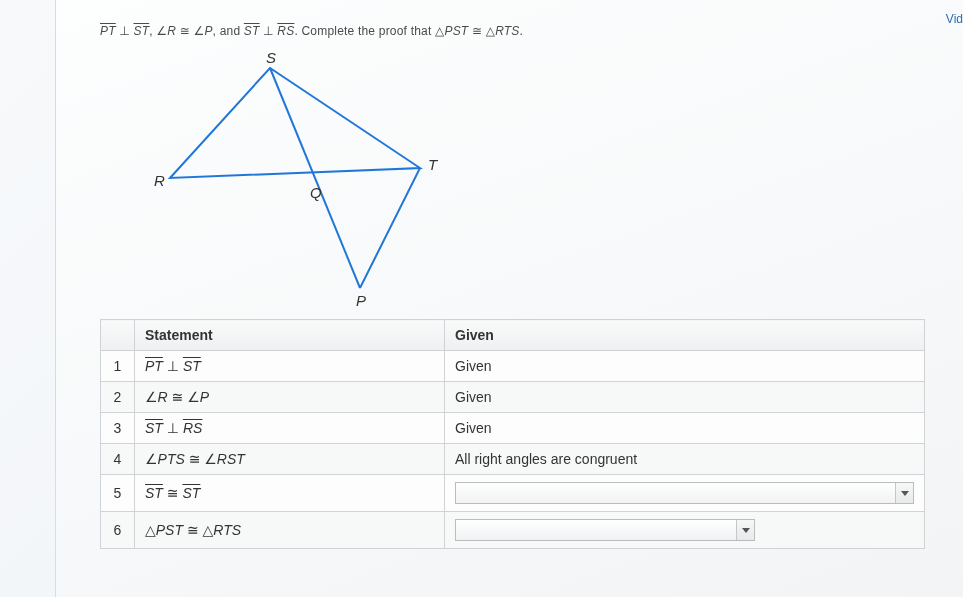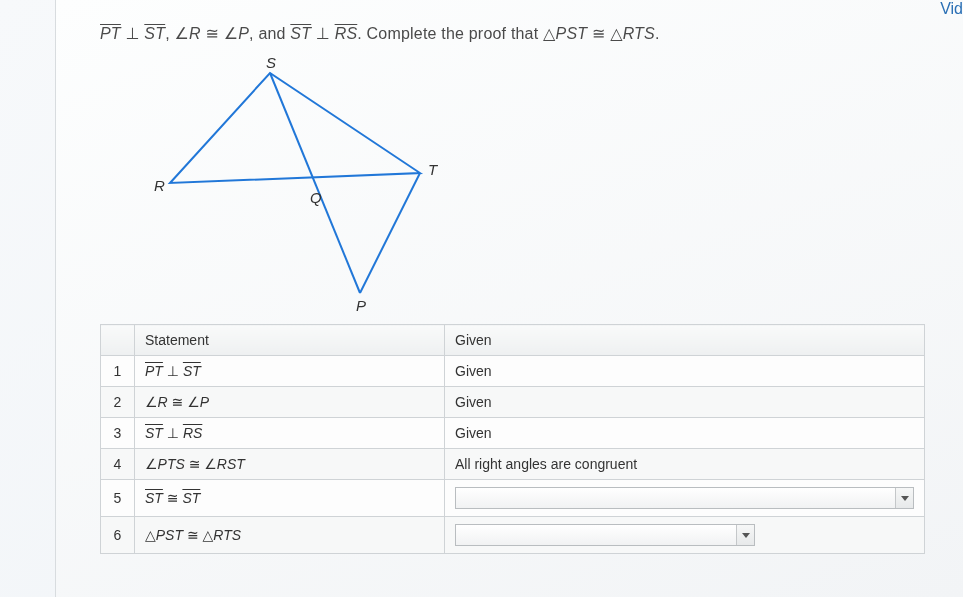--- a/index.html
+++ b/index.html
@@ -14,27 +14,27 @@
   .sheet {
     position: absolute;
     left: 55px; top: 0;
     width: 908px; height: 597px;
     background: linear-gradient(160deg, #fdfefe 0%, #f2f4f6 100%);
     border-left: 1px solid #d8dcdf;
     padding: 24px 0 0 44px;
   }
   .topright {
     position: absolute;
-    top: 0; right: 0;
+    top: 12px; right: 0;
     color: #2a6fb5;
-    font-size: 16px;
+    font-size: 12px;
   }
   .prompt {
     font-family: Verdana, sans-serif;
-    font-size: 16px;
+    font-size: 12px;
     color: #4a4a4a;
     letter-spacing: .2px;
   }
   .ovl { text-decoration: overline; font-style: italic; }
   .it { font-style: italic; }
   .diagram-wrap { padding: 10px 0 6px 40px; }
   svg .line { stroke: #2177d8; stroke-width: 2; fill: none; }
   svg text { font-family: Verdana, sans-serif; font-size: 15px; font-style: italic; fill: #333; }
 
   table.proof {
@@ -45,21 +45,21 @@
   }
   table.proof th, table.proof td {
     border: 1px solid #cfd3d6;
     padding: 7px 10px;
     text-align: left;
     vertical-align: middle;
     background: #fff;
   }
   table.proof thead th {
     background: linear-gradient(#f9fafa, #eef0f1);
-    font-weight: normal;
+    font-weight: bold;
   }
   table.proof td.num { width: 34px; text-align: center; color:#333; }
   table.proof tbody tr:nth-child(even) td { background: #f7f8f8; }
   table.proof tbody tr:nth-child(odd) td { background: #fdfdfd; }
   .reason-cell { width: 480px; }
 
   .selectish {
     width: 100%;
     height: 22px;
     border: 1px solid #b9bdc0;

